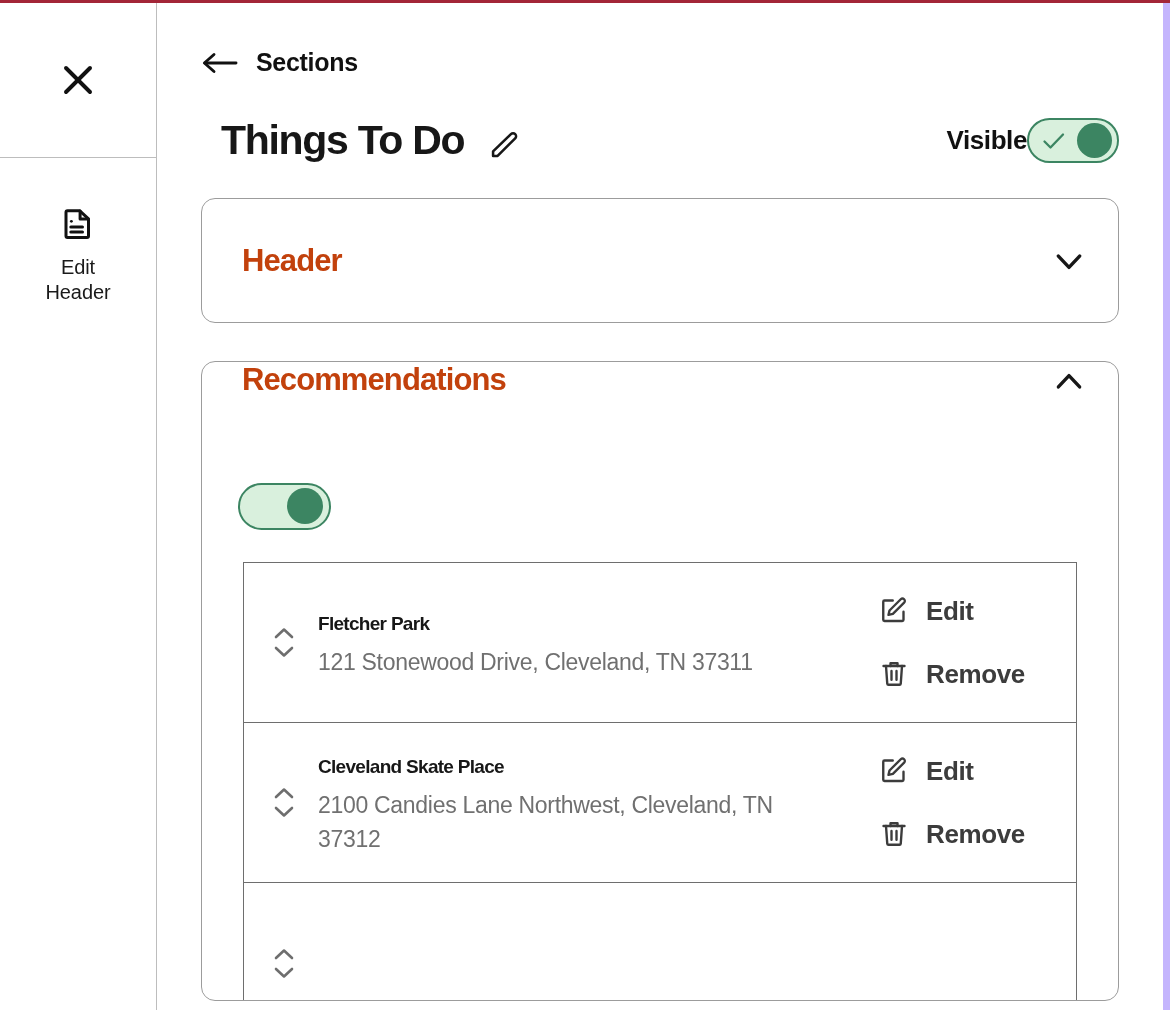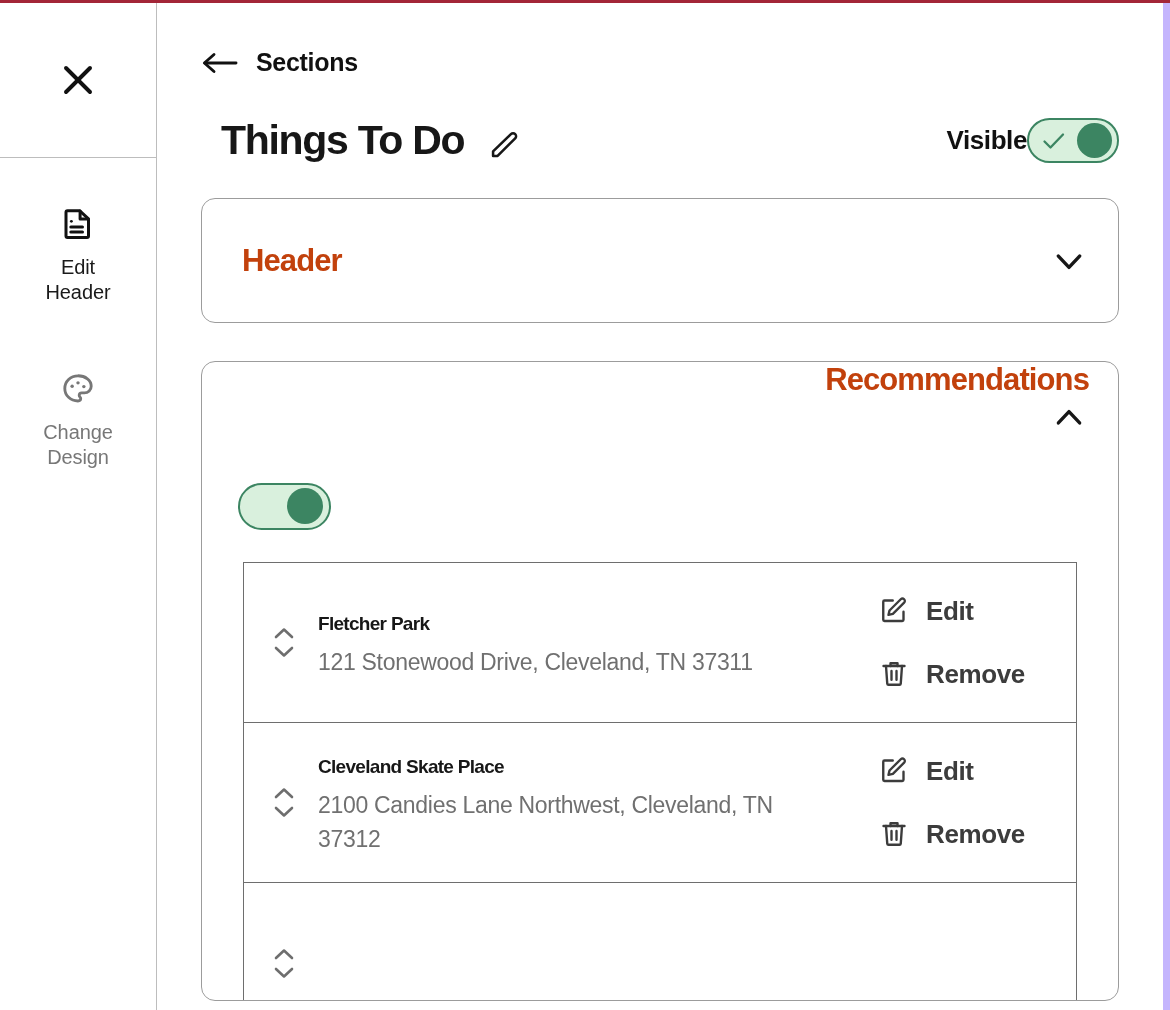--- a/index.html
+++ b/index.html
@@ -195,24 +195,23 @@
   }
 
   #recs-card {
     margin-top: 38px;
     padding: 0 29px 0 40px;
     height: 640px;
     overflow: hidden;
   }
   #recs-head {
     display: flex;
-    align-items: flex-end;
+    align-items: flex-start;
     height: 125px;
     cursor: pointer;
-    flex-direction: column;
   }
   #map-row {
     display: flex;
     align-items: center;
     margin-top: -8px;
     height: 54px;
   }
   #map-label {
     font-size: 26px;
     letter-spacing: -0.5px;
@@ -322,34 +321,20 @@
           <line x1="7.2" y1="14" x2="15" y2="14"></line>
           <line x1="7.2" y1="17.4" x2="15" y2="17.4"></line>
         </svg>
       </span>
       <span class="rail-label active">
         <span>Edit</span><br>
         <span>Header</span>
       </span>
     </div>
 
-    <div class="rail-item" id="rail-design">
-      <span class="rail-icon">
-        <svg width="36" height="36" viewBox="0 0 24 24" fill="none" stroke="#777" stroke-width="1.9" stroke-linecap="round" stroke-linejoin="round">
-          <path d="M12 3.2C7 3.2 3.2 6.9 3.2 11.6c0 4.7 3.8 8.4 8.8 8.4 1.1 0 1.8-.7 1.8-1.6 0-.5-.2-.8-.5-1.1-.3-.3-.5-.7-.5-1.1 0-.9.7-1.6 1.7-1.6h1.7c2.6 0 4.6-2 4.6-4.5 0-3.9-3.8-6.9-8.8-6.9z"></path>
-          <circle cx="8.1" cy="10.2" r="1.15" fill="#777" stroke="none"></circle>
-          <circle cx="12" cy="7.9" r="1.15" fill="#777" stroke="none"></circle>
-          <circle cx="15.9" cy="10.4" r="1.15" fill="#777" stroke="none"></circle>
-        </svg>
-      </span>
-      <span class="rail-label muted">
-        <span>Change</span><br>
-        <span>Design</span>
-      </span>
-    </div>
   </nav>
 
   <section id="panel">
 
     <div id="back-row">
       <span>
         <svg width="38" height="24" viewBox="0 0 38 24" fill="none" stroke="#111" stroke-width="2.9" stroke-linecap="round" stroke-linejoin="round">
           <line x1="35" y1="12" x2="4" y2="12"></line>
           <polyline points="13,3.5 3.4,12 13,20.5"></polyline>
         </svg>

